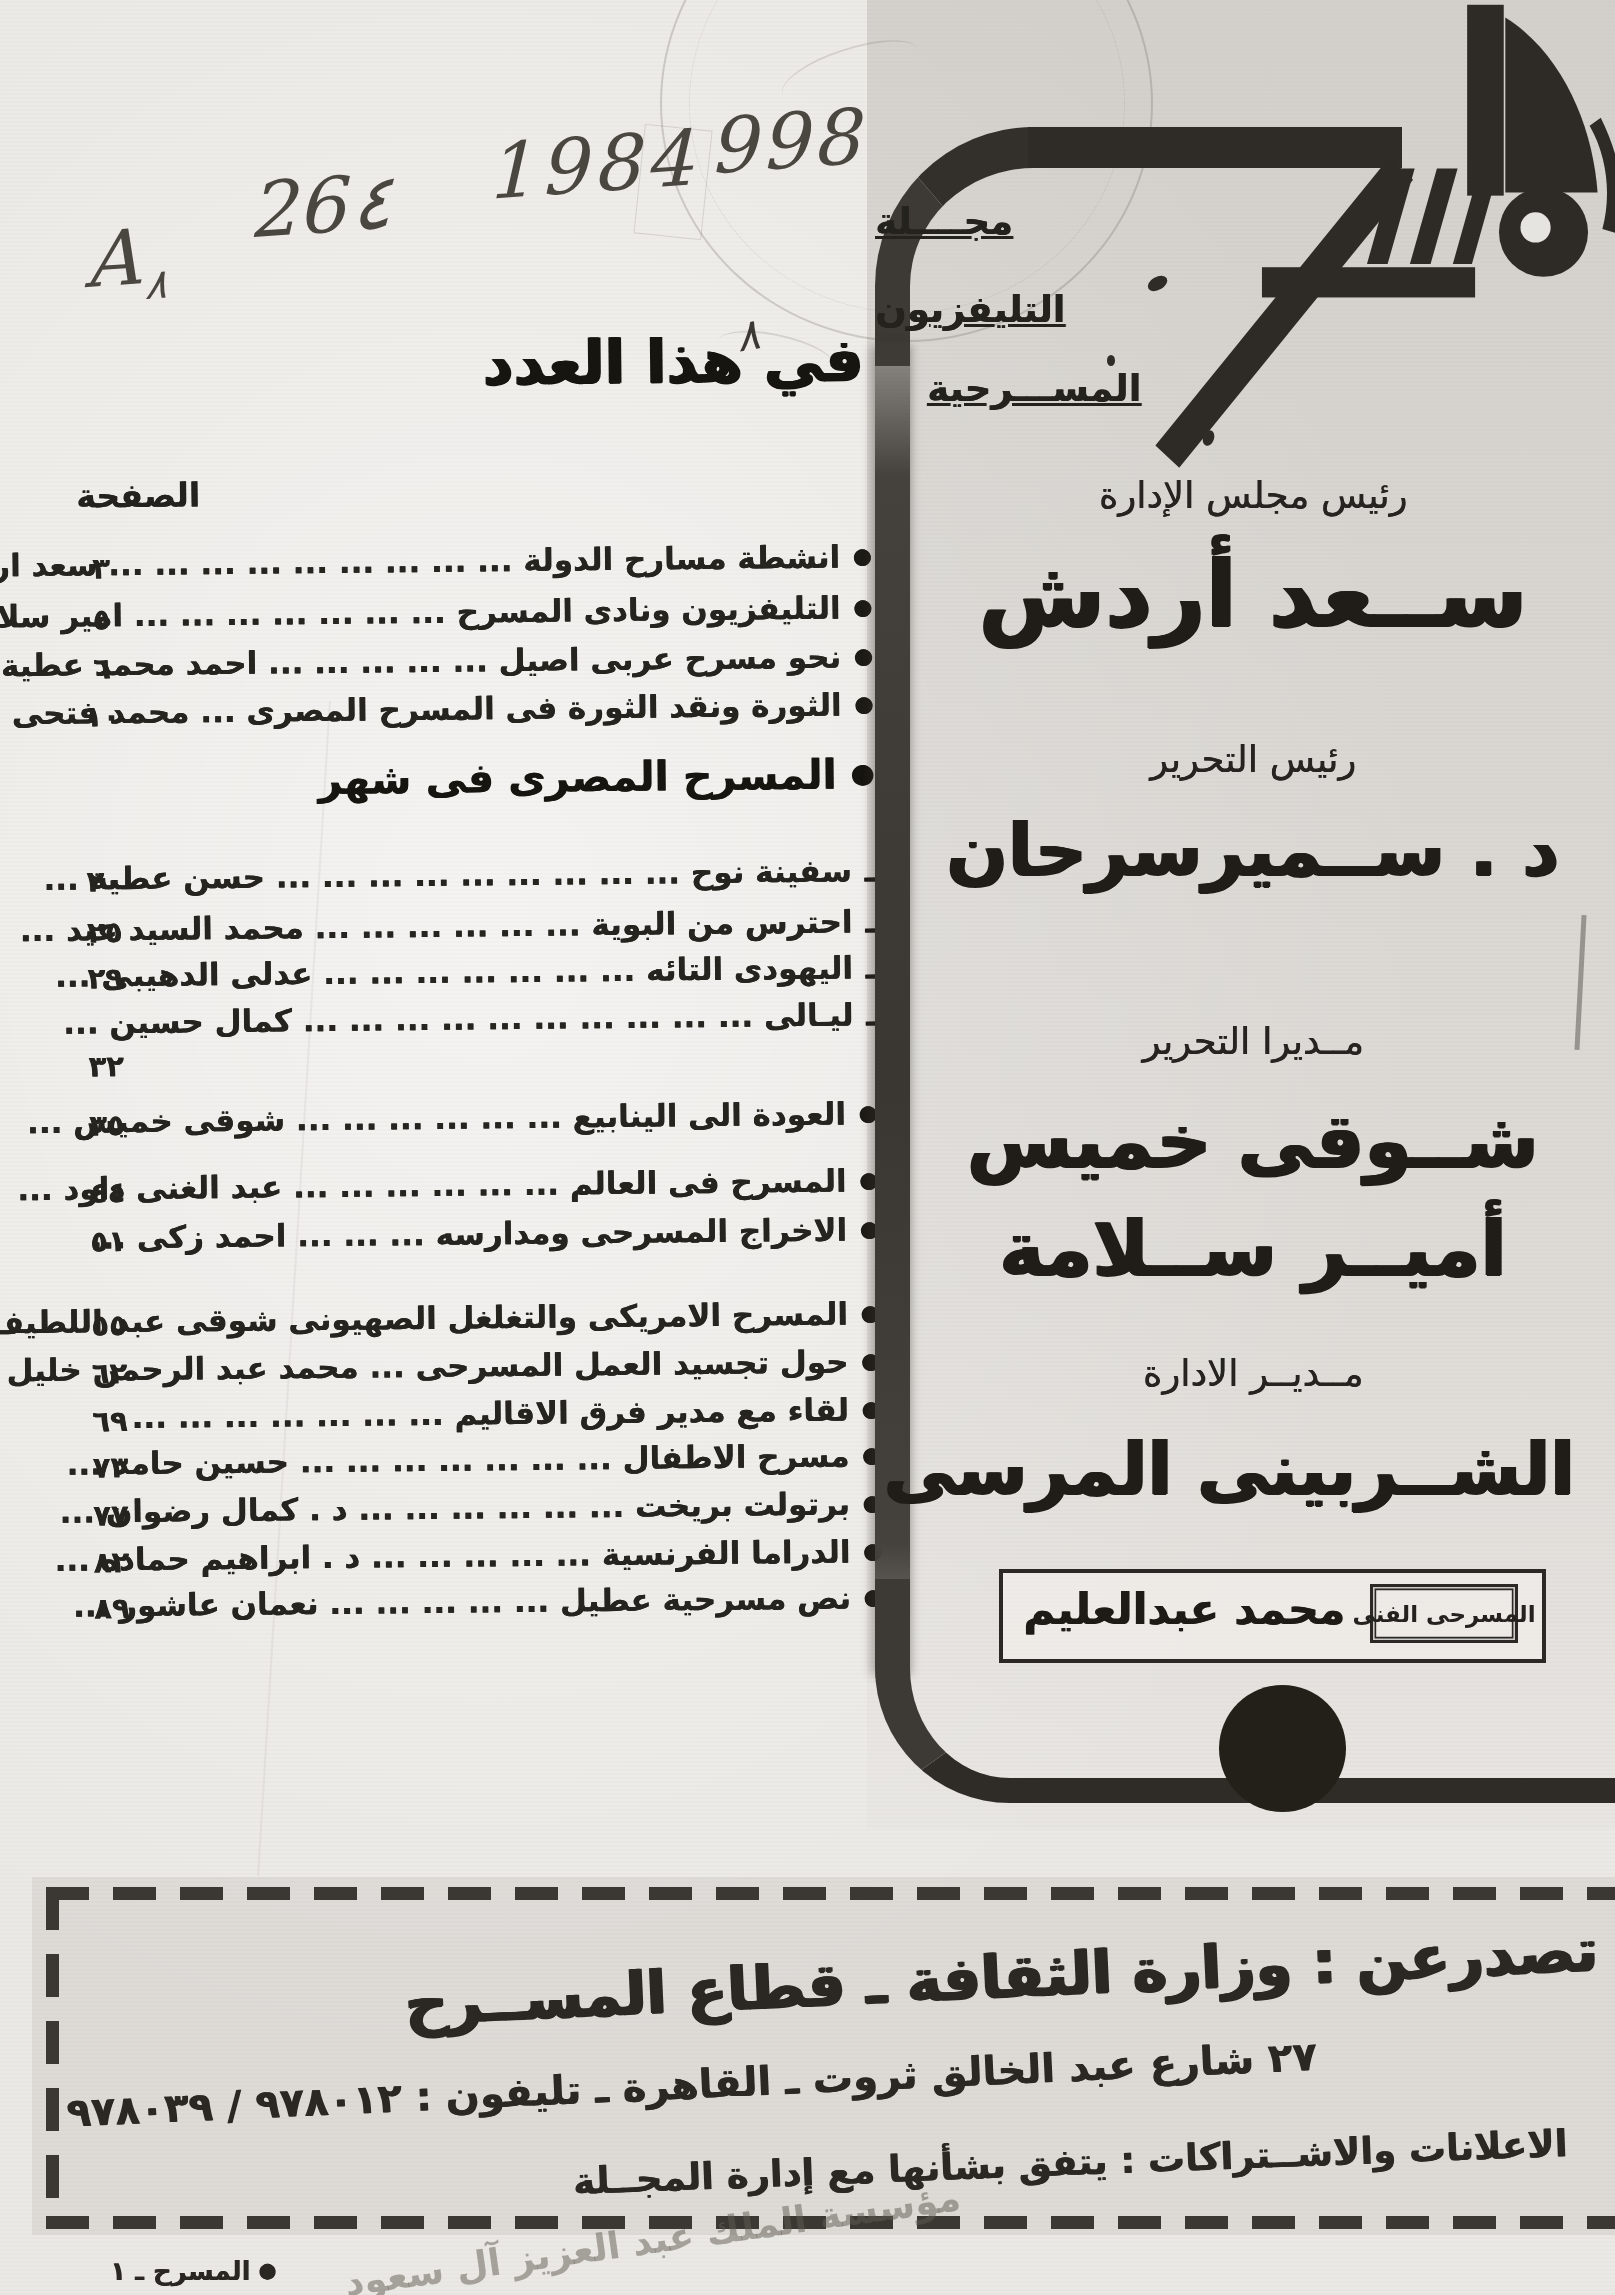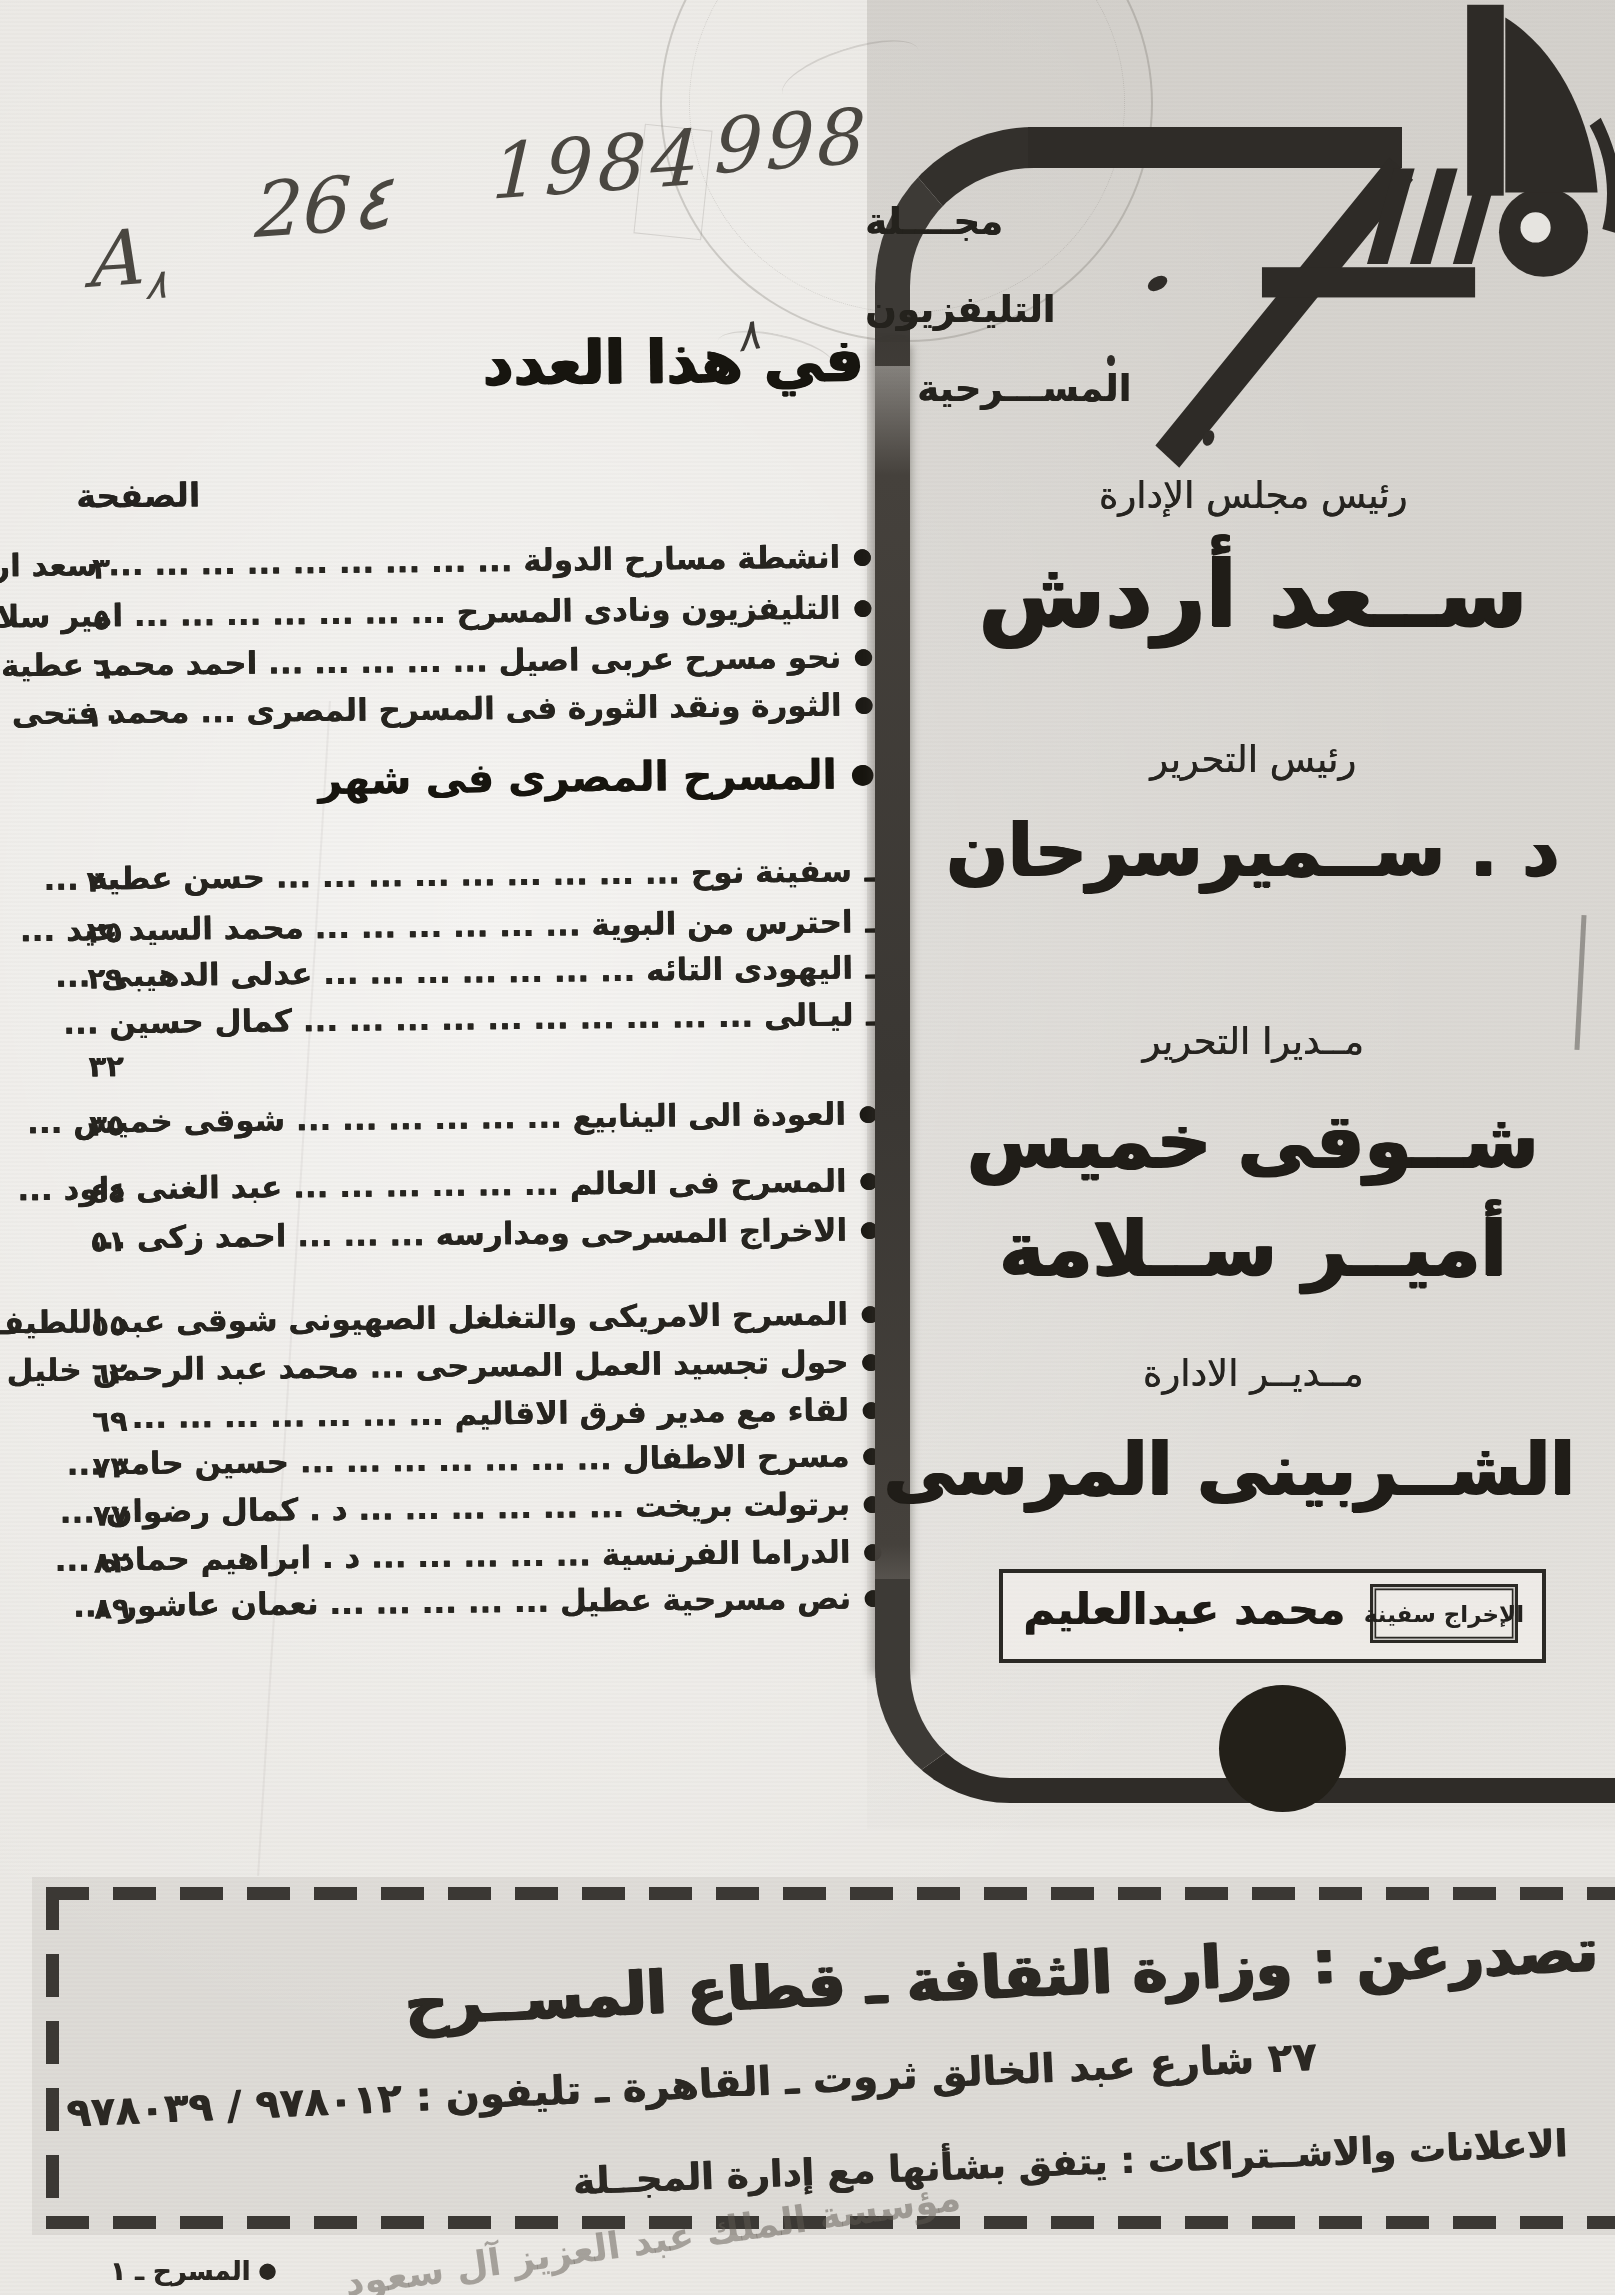--- a/index.html
+++ b/index.html
@@ -53,22 +53,22 @@
     background:linear-gradient(180deg, rgba(62,58,53,0.45), #45413c 10%, #3a3733 55%, #45413c 90%, rgba(62,58,53,0.55));
     box-shadow:4.8px 0 8px -3.2px rgba(60,56,50,0.35), -6.4px 0 11px -3.2px rgba(60,56,50,0.4); }
   .frame-bottom{ left:875px; top:1579px; width:744px; height:224px;
     border-left:35px solid #3d3a36; border-bottom:25.5px solid #2f2c28; border-bottom-left-radius:135px; }
   .frame-dot{ left:1219px; top:1685px; width:127px; height:127px; background:#232019; border-radius:50%; }
   
   #logo-svg{ left:1098px; top:0; }
   .logo-word{ opacity:0; font-size:8px; }
   .ink{ background:#2f2c28; border-radius:50%; }
   
-  .tagline{ right:432px; width:318px; text-align:left; font-size:37px; font-weight:bold; color:#24221d;
-    text-shadow:0.6px 0 currentColor; white-space:nowrap; }
+  .tagline{ right:422px; width:318px; text-align:left; font-size:37px; font-weight:bold; color:#24221d;
+    text-shadow:0.6px 0 currentColor; white-space:nowrap;text-decoration:underline; }
   .roles{ left:931px; width:644px; text-align:center; white-space:nowrap; }
   .role-title{ font-size:37px; font-weight:normal; color:#262420; text-shadow:0.6px 0 currentColor;text-align:center; }
   .role-name{ font-weight:bold; color:#201d18; text-shadow:1.3px 0 currentColor, -1.3px 0 currentColor, 0 1px currentColor; }
   
   .artbox{ left:999px; top:1569px; width:547px; height:94px; border:4px solid #2b2925; background:rgba(245,243,239,0.55); }
   .artlabelbox{ left:1370px; top:1584px; width:148px; height:59px; border:3.2px solid #2b2925;
     box-shadow:inset 0 0 0 1.6px rgba(245,243,239,0.8), inset 0 0 0 3.2px #2b2925;
     display:flex; align-items:center; justify-content:center; font-size:23px; font-weight:bold; white-space:nowrap; }
   .artname{ left:1009px; top:1584px; width:350px; text-align:center; font-size:43px; font-weight:bold;
     color:#1e1b16; text-shadow:1px 0 currentColor; white-space:nowrap; }
@@ -212,21 +212,21 @@
   <div class="abs roles role-name" style="top:541px;font-size:92px;">ســعد أردش</div>
   <div class="abs roles role-title" style="top:738px;">رئيس التحرير</div>
   <div class="abs roles role-name" style="top:808px;font-size:72px;">د . ســميرسرحان</div>
   <div class="abs roles role-title" style="top:1020px;">مــديرا التحرير</div>
   <div class="abs roles role-name" style="top:1096px;font-size:76px;">شــوقى خميس</div>
   <div class="abs roles role-name" style="top:1204px;font-size:76px;">أميــر ســلامة</div>
   <div class="abs roles role-title" style="top:1352px;">مــديــر الادارة</div>
   <div class="abs roles role-name" style="top:1427px;font-size:72px;">الشــربينى المرسى</div>
 
   <div class="abs artbox"></div>
-  <div class="abs artlabelbox">الإخراج سفينة</div>
+  <div class="abs artlabelbox">المسرحى الفنى</div>
   <div class="abs artname">محمد عبدالعليم</div>
 
   <div class="abs" style="left:1578px;top:915px;width:4.8px;height:135px;background:rgba(50,47,42,0.4);transform:rotate(3deg);"></div>
 
   <div class="abs dash-h" style="left:46px;top:1887px;width:1569px;"></div>
   <div class="abs dash-v" style="left:46px;top:1887px;height:342px;"></div>
   <div class="abs dash-h" style="left:46px;top:2216px;width:1569px;"></div>
 
   <div class="abs pub-line pub1">تصدرعن : وزارة الثقافة ـ قطاع المســرح</div>
   <div class="abs pub-line pub2">٢٧ شارع عبد الخالق ثروت ـ القاهرة ـ تليفون : ٩٧٨٠١٢ / ٩٧٨٠٣٩</div>

